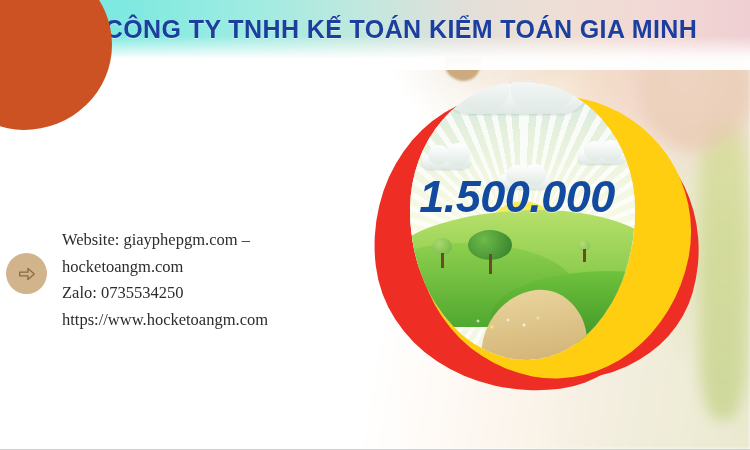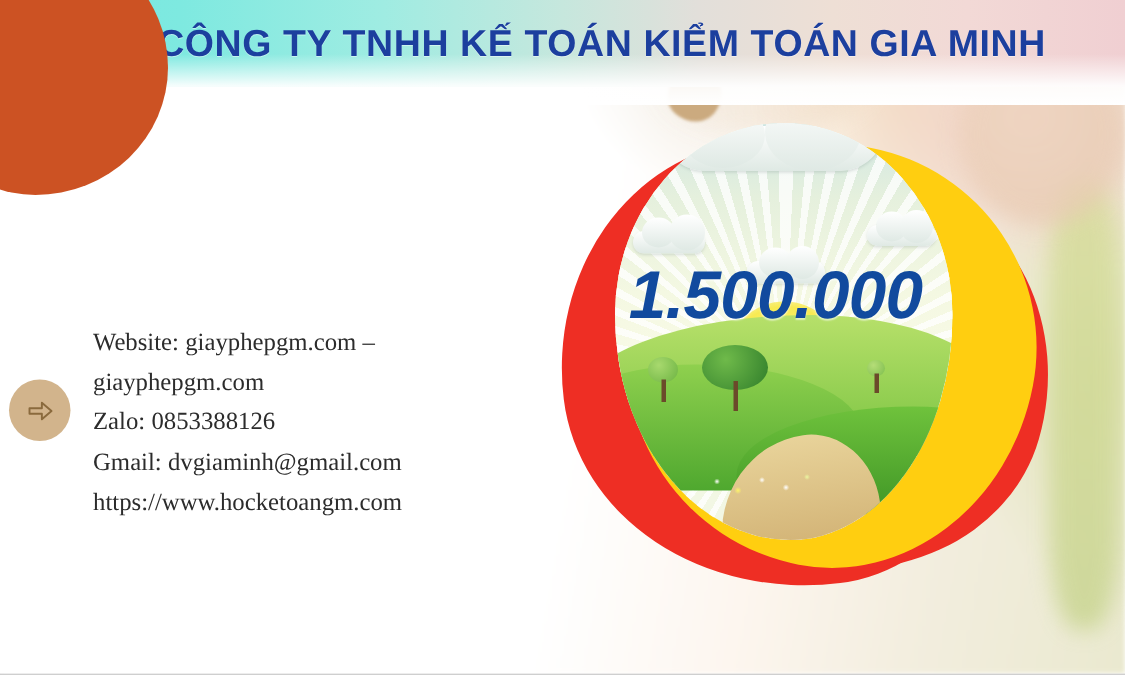--- a/index.html
+++ b/index.html
@@ -101,21 +101,21 @@
     width: 330px;
     text-align: center;
     color: #d82024;
     font-family: "Liberation Serif", serif;
     font-size: 31px;
     line-height: 1.33;
     letter-spacing: .3px;
   }
   .contact-block {
     position: absolute;
-    left: 62px; top: 215px;
+    left: 62px; top: 227px;
     width: 310px;
     color: #2c2c2c;
     font-family: "Liberation Serif", serif;
     font-size: 16.5px;
     line-height: 1.62;
   }
   .contact-line { white-space: nowrap; }
 
   
   .arrow-badge {
@@ -318,23 +318,22 @@
   <div class="arrow-badge">
     <span>
       <svg width="22" height="22" viewBox="0 0 24 24" fill="none" stroke="#8a6a3d" stroke-width="1.4" stroke-linejoin="round">
         <path d="M4 10 h9 V6 l7 6 -7 6 v-4 H4 Z"></path>
       </svg>
     </span>
   </div>
 
   <div class="contact-block">
     <div class="contact-line">Website: giayphepgm.com –</div>
-    <div class="contact-line">giayphepgm.com</div>
-    <div class="contact-line">Zalo: 0853388126</div>
-    <div class="contact-line">Gmail: dvgiaminh@gmail.com</div>
+    <div class="contact-line">hocketoangm.com</div>
+    <div class="contact-line">Zalo: 0735534250</div>
     <div class="contact-line">https://www.hocketoangm.com</div>
   </div>
 
   <div class="emblem">
     <div class="blob-red"></div>
     <div class="blob-red2"></div>
     <div class="blob-yellow"></div>
 
     <div class="scene">
       <div class="sky"></div>

